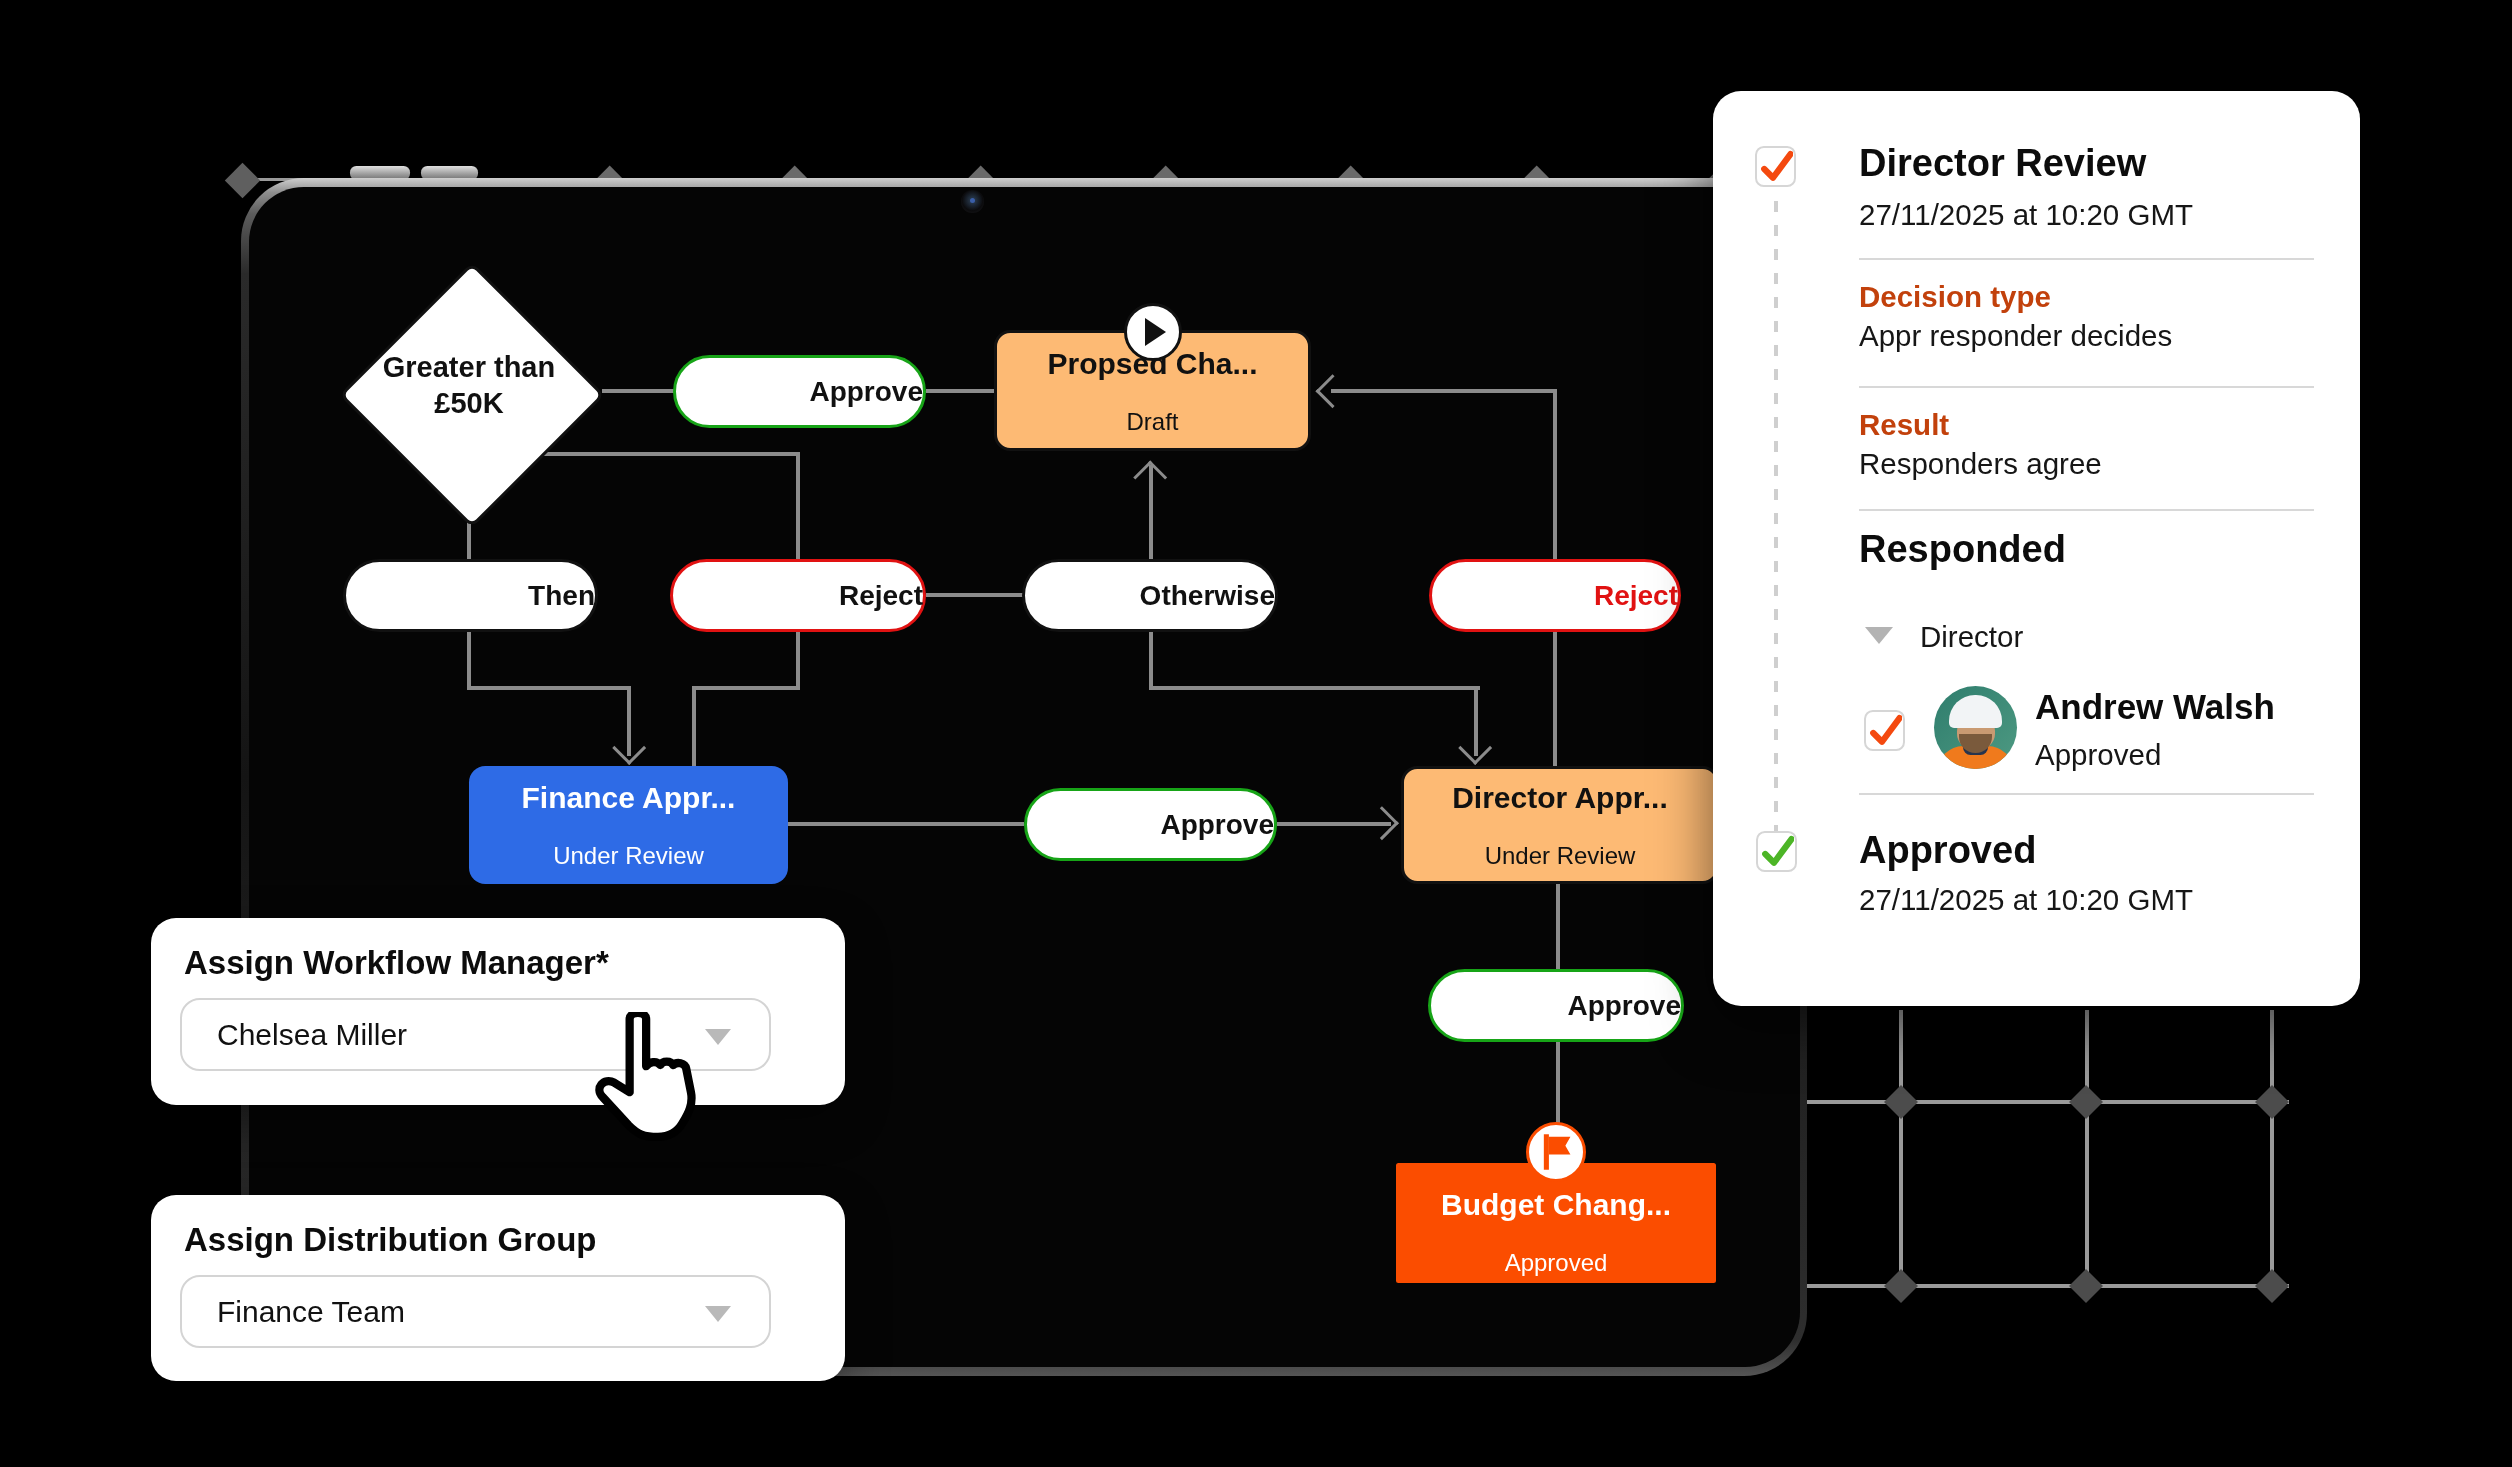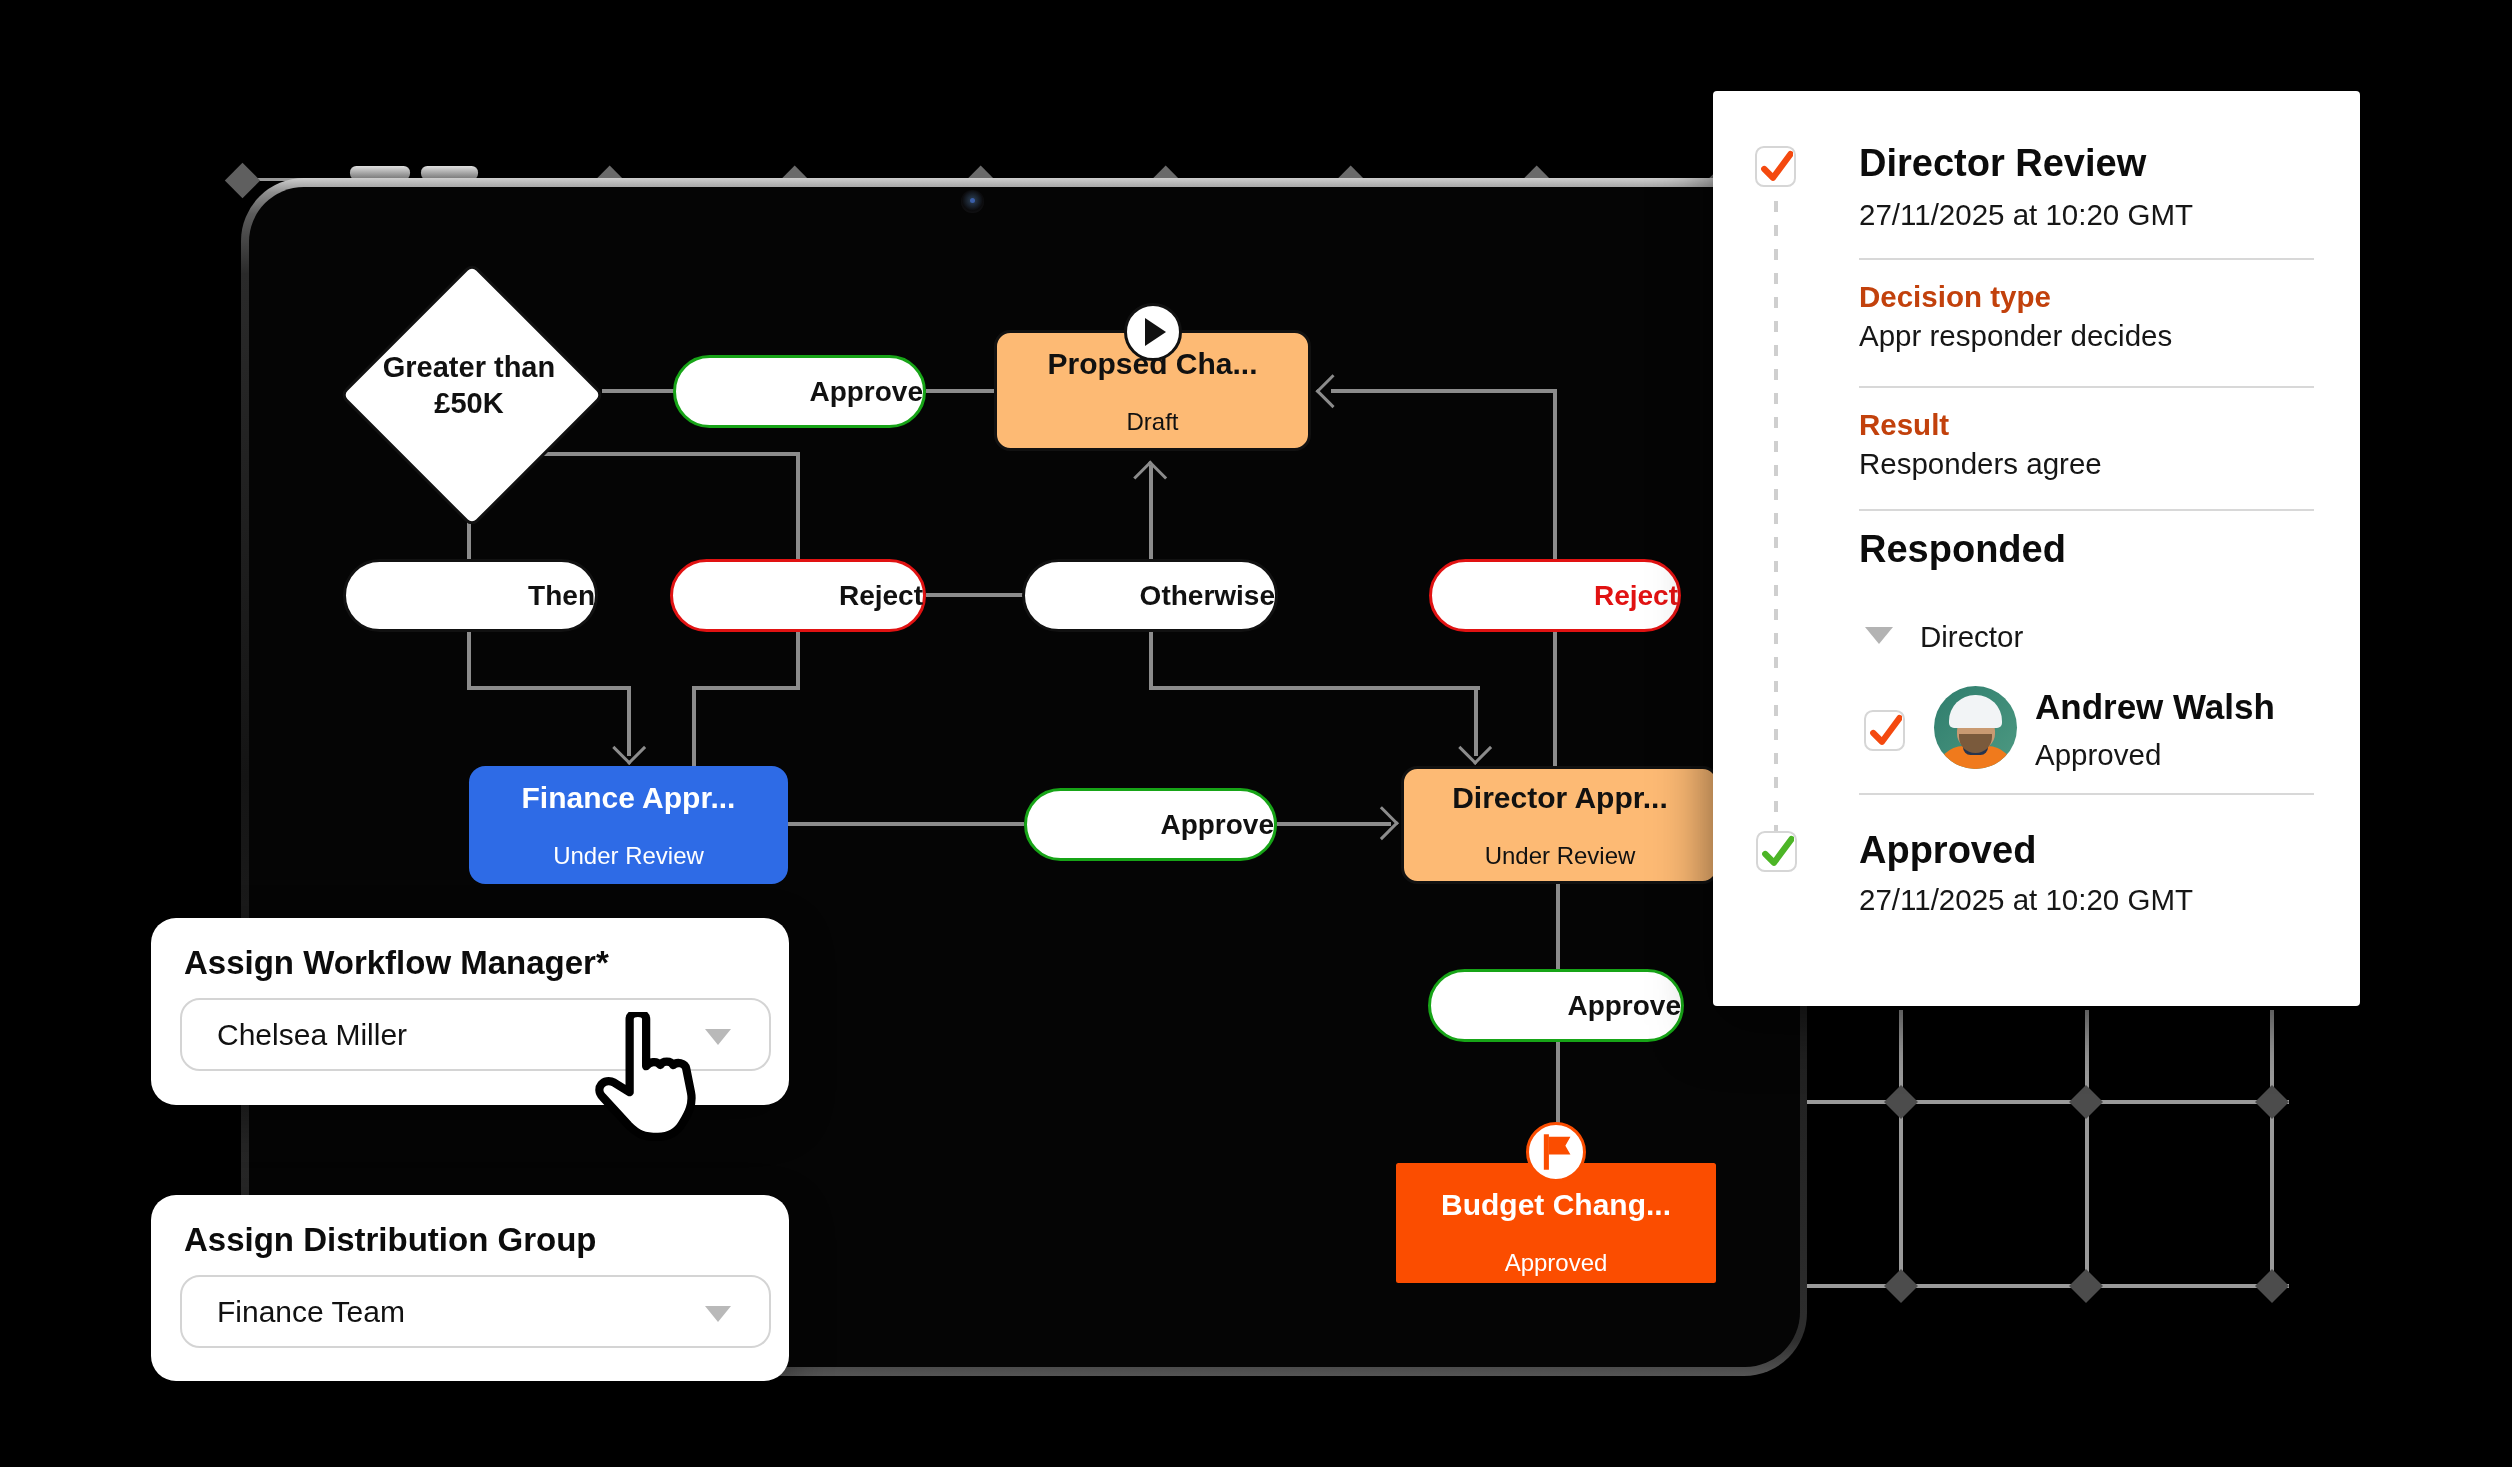--- a/index.html
+++ b/index.html
@@ -38,41 +38,41 @@
   .node{position:absolute;border-radius:16.3px;z-index:4;display:flex;flex-direction:column;align-items:center;justify-content:center;
     gap:5px;box-sizing:border-box;}
   .node .t{font-size:30px;font-weight:700;line-height:31px;}
   .node .s{font-size:24px;font-weight:400;line-height:25px;margin-top:25px;}
   .node.white{background:#fdba74;border:3.8px solid #111;color:#111;}
   .node.blue{background:#2e6be6;color:#fff;}
   .node.orange{background:#fb4d00;color:#fff;border-radius:2.5px;}
   .badge-circle{position:absolute;border-radius:50%;background:#fff;z-index:5;display:flex;align-items:center;justify-content:center;box-sizing:border-box;}
 
   
-  .detail-card{position:absolute;left:1713px;top:91px;width:647px;height:915px;background:#fff;border-radius:4px;z-index:5;
+  .detail-card{position:absolute;left:1713px;top:91px;width:647px;height:915px;background:#fff;border-radius:28px;z-index:5;
     box-shadow:0 19px 57px rgba(0,0,0,.55);}
   .detail-card .divider{position:absolute;left:146px;width:455px;height:1.9px;background:#d8d8d8;}
   .checkbox{position:absolute;width:41px;height:41px;background:#fff;border:2.5px solid #d6d6d6;border-radius:8.8px;box-sizing:border-box;
     display:flex;align-items:center;justify-content:center;}
   .dotline{position:absolute;left:61px;top:110px;width:3.8px;height:634px;
     background:repeating-linear-gradient(to bottom,#cfcfcf 0 11.3px,transparent 11.3px 24px);}
   .h1t{position:absolute;font-size:38px;font-weight:700;color:#0c0c0c;line-height:41px;}
   .sub{position:absolute;font-size:29.5px;font-weight:400;color:#161616;line-height:35px;}
   .lbl{position:absolute;font-size:29.5px;font-weight:700;color:#c2410c;line-height:35px;}
   .tri-down{width:0;height:0;border-left:14px solid transparent;border-right:14px solid transparent;border-top:17.6px solid #b3b3b3;}
   .avatar{position:absolute;left:221px;top:595px;width:83px;height:83px;border-radius:50%;overflow:hidden;
     background:linear-gradient(135deg,#2f7d6d,#4e9a82);}
   .avatar .helmet{position:absolute;left:15px;top:8.8px;width:53px;height:33px;background:#f2f4f6;border-radius:26px 26px 5px 5px;}
   .avatar .face{position:absolute;left:22.6px;top:29px;width:38px;height:35px;background:#c99a72;border-radius:46%;}
   .avatar .beard{position:absolute;left:25px;top:48px;width:33px;height:19px;background:#7a5a3c;border-radius:0 0 16.3px 16.3px;}
   .avatar .shirt{position:absolute;left:3.8px;top:60px;width:75px;height:25px;background:#f07a1c;border-radius:25px 25px 0 0;}
   .avatar .collar{position:absolute;left:29px;top:60px;width:25px;height:8.8px;background:#27344d;border-radius:0 0 7.5px 7.5px;}
 
   
-  .assign-card{position:absolute;left:151px;width:638px;background:#fff;border-radius:25px;z-index:5;
+  .assign-card{position:absolute;left:151px;width:694px;background:#fff;border-radius:25px;z-index:5;
     box-shadow:0 15px 44px rgba(0,0,0,.4);}
   .assign-title{position:absolute;left:33px;top:26px;font-size:33px;font-weight:700;color:#0c0c0c;}
   .select{position:absolute;left:29px;top:80px;width:591px;height:73px;border:2.5px solid #d4d4d4;border-radius:20px;box-sizing:border-box;
     display:flex;align-items:center;padding-left:35px;font-size:30px;color:#111;background:#fff;}
   .select .chev{position:absolute;right:38px;top:29px;width:0;height:0;
     border-left:13px solid transparent;border-right:13px solid transparent;border-top:16.3px solid #b9b9b9;}
   .cursor-hand{position:absolute;left:589px;top:1012px;width:119px;height:132px;z-index:6;}
 </style>
 </head>
 <body>

